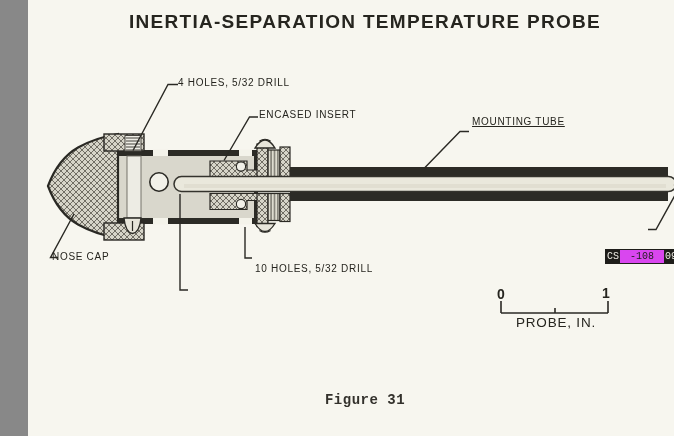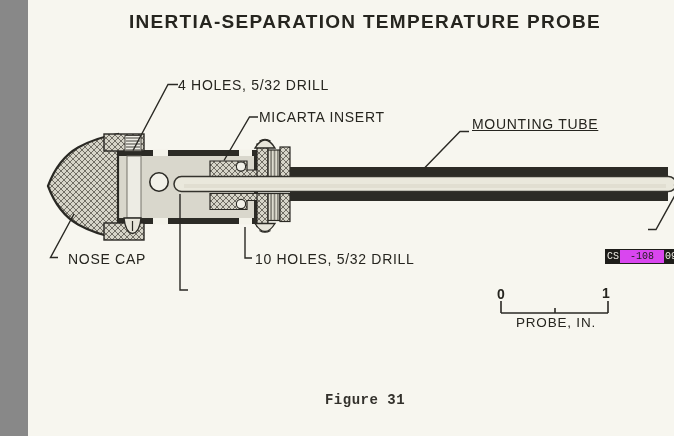--- a/index.html
+++ b/index.html
@@ -7,26 +7,26 @@
     position:relative;width:674px;height:436px;overflow:hidden;
     background:#f7f6ef;
     font-family:"Liberation Sans",sans-serif;color:#2a2924;margin-left:28px;
   }
   #drawing{position:absolute;left:0;top:0;}
   .txt{position:absolute;white-space:nowrap;color:#26251f;}
   .title{
     left:0;top:11px;width:674px;text-align:center;
     font-size:19px;font-weight:bold;letter-spacing:1.3px;white-space:nowrap;
   }
-  .co{font-size:14px;letter-spacing:.7px;font-weight:500;}
+  .co{font-size:10px;letter-spacing:.7px;font-weight:500;}
   .co-fourholes{left:150px;top:77px;}
   .co-micarta{left:231px;top:109px;}
   .co-mounting{left:444px;top:116px;text-decoration:underline;}
-  .co-nosecap{left:40px;top:251px;}
-  .co-tenholes{left:227px;top:251px;}
+  .co-nosecap{left:24px;top:251px;}
+  .co-tenholes{left:227px;top:263px;}
   .co-junction{
     left:158px;top:289px;width:220px;text-align:center;
     white-space:normal;line-height:15.5px;
   }
   .co-leads{right:57px;top:225px;}
   .badge{
     position:absolute;left:577px;top:249px;
     display:flex;align-items:stretch;border:1px solid #1e1d1a;
     font-family:"Liberation Mono",monospace;font-size:10px;line-height:13px;
     background:#d946ef;color:#1e1d1a;
@@ -142,21 +142,21 @@
       <path d="M473,301 V313"></path>
       <path d="M580,301 V313"></path>
       <path d="M527,308 V313"></path>
     </g>
   </svg>
 
   <div class="txt title">INERTIA-SEPARATION TEMPERATURE PROBE</div>
 
   <div class="txt co co-fourholes">4 HOLES, 5/32 DRILL</div>
 
-  <div class="txt co co-micarta">MICARTA INSERT</div>
+  <div class="txt co co-micarta">ENCASED INSERT</div>
 
   <div class="txt co co-mounting">MOUNTING TUBE</div>
 
   <div class="txt co co-nosecap">NOSE CAP</div>
 
   <div class="txt co co-tenholes">10 HOLES, 5/32 DRILL</div>
 
 
 
   <div class="badge">

